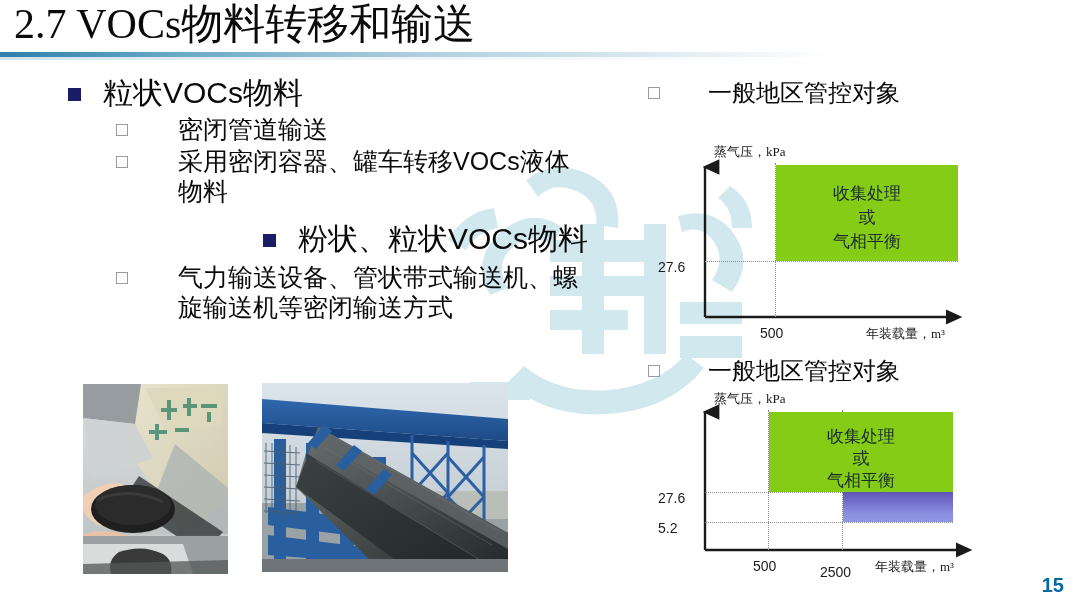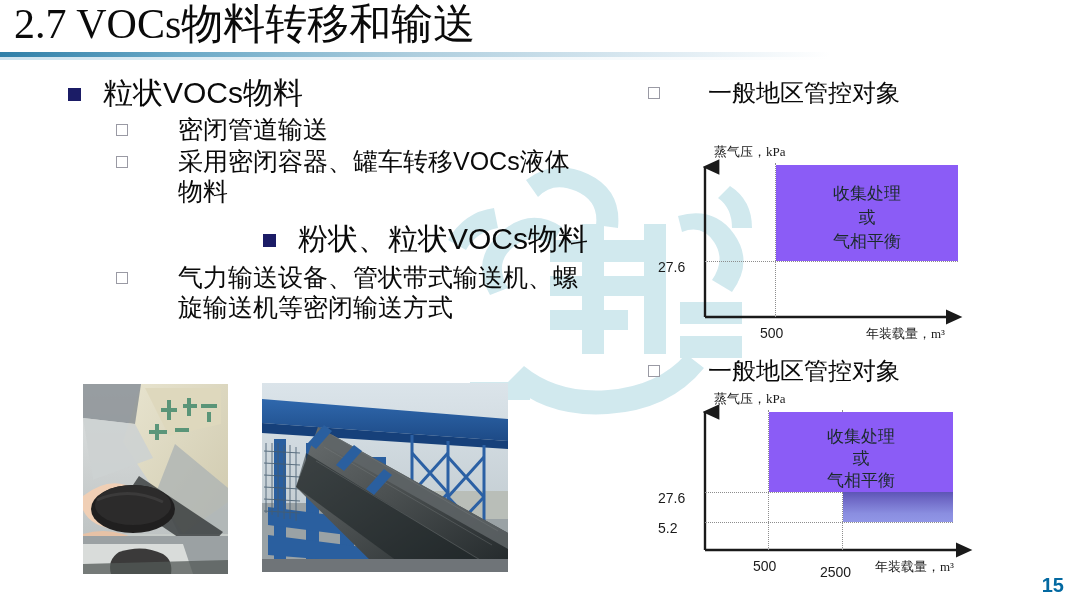--- a/index.html
+++ b/index.html
@@ -132,21 +132,21 @@
   }
   .tick-label {
     position: absolute;
     font-family: "Liberation Sans", sans-serif;
     font-size: 14px;
     color: #1a1a1a;
     white-space: nowrap;
   }
   .box-teal {
     position: absolute;
-    background: #8b5cf6;
+    background: #84cc16;
   }
   .box-purple {
     position: absolute;
     background: linear-gradient(to bottom, #5d55b6 0%, #6f69c6 25%, #8a8ee0 72%, #9196e6 100%);
   }
   .box-text {
     position: absolute;
     font-family: "Liberation Serif", "DejaVu Serif", serif;
     font-size: 17px;
     line-height: 25px;

